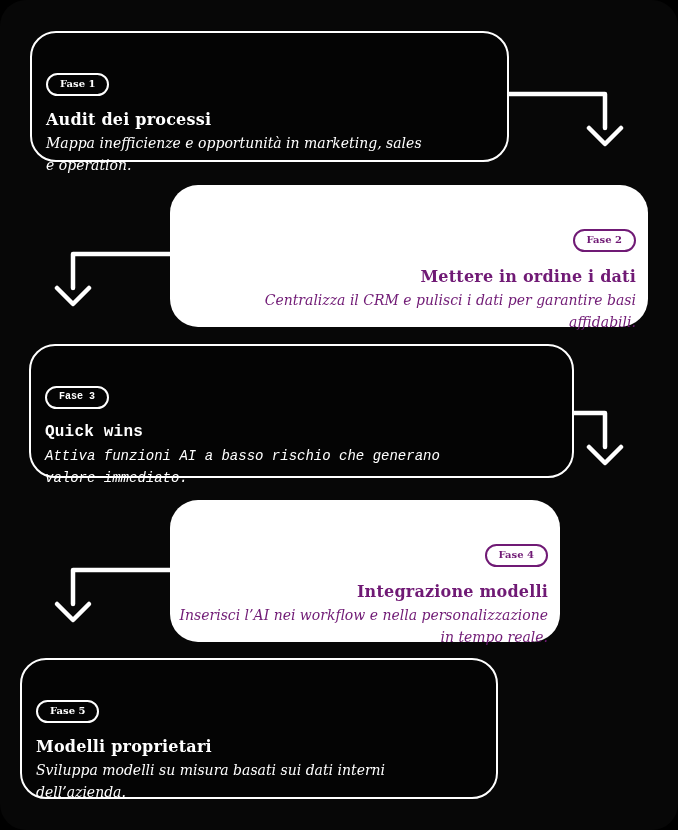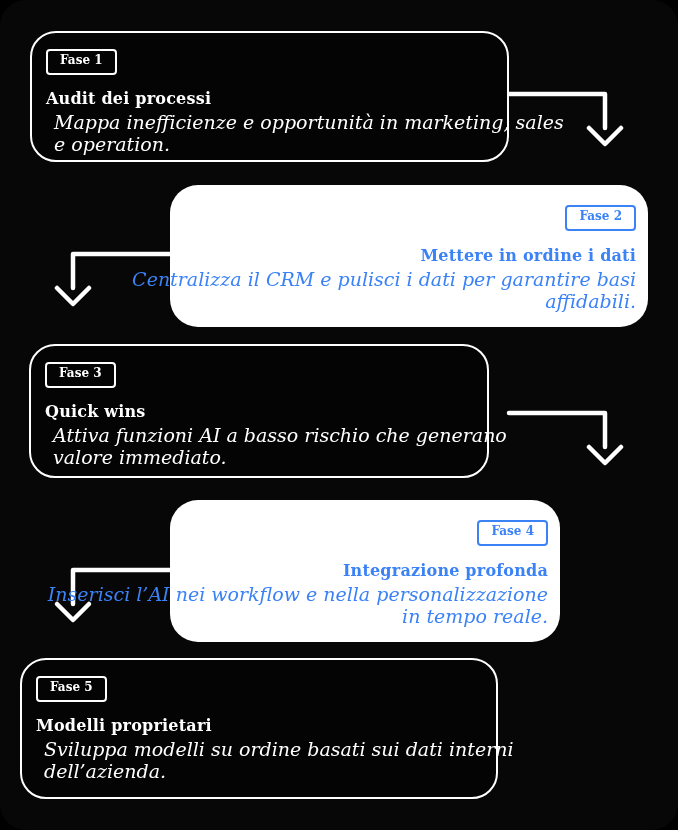--- a/index.html
+++ b/index.html
@@ -8,38 +8,38 @@
     background:#070707;border-radius:26px;overflow:hidden;
     font-family:"DejaVu Serif", serif;
   }
   .connectors{position:absolute;left:0;top:0;width:678px;height:830px;pointer-events:none;}
   .card{position:absolute;box-sizing:border-box;}
   .card.dark{
     background:#040404;border:2px solid #fff;border-radius:26px;color:#fff;
     padding:16px 14px;
   }
   .card.light{
-    background:#ffffff;border-radius:28px;color:#3b82f6;
+    background:#ffffff;border-radius:28px;color:#701a75;
     padding:20px 12px;display:flex;flex-direction:column;align-items:flex-end;text-align:right;
   }
   #card1{left:30px;top:31px;width:479px;height:131px;}
   #card2{left:170px;top:185px;width:478px;height:142px;}
-  #card3{left:29px;top:344px;width:460px;height:134px;}
+  #card3{left:29px;top:344px;width:545px;height:134px;font-family:Liberation Mono, monospace;}
   #card4{left:170px;top:500px;width:390px;height:142px;}
   #card5{left:20px;top:658px;width:478px;height:141px;}
   .badge{
-    display:inline-block;border:2px solid currentColor;border-radius:4px;
-    padding:2px 12px 4px;font-weight:700;font-size:12px;line-height:1.3;
+    display:inline-block;border:2px solid currentColor;border-radius:12px;
+    padding:2px 12px 4px;font-weight:700;font-size:10px;line-height:1.3;margin-top:24px;
   }
   .card.dark .badge{margin-bottom:14px;}
   .card.light .badge{margin-bottom:15px;}
   .title{
     margin:0 0 3px 0;font-size:16px;font-weight:700;line-height:1.2;letter-spacing:.2px;
   }
-  .desc{font-style:italic;font-size:19px;line-height:22px;margin-left:8px;}
+  .desc{font-style:italic;font-size:14px;line-height:22px;}
   .desc .line{white-space:nowrap;}
 </style>
 </head>
 <body>
 
 <div class="canvas">
 
   <svg class="connectors" viewBox="0 0 678 830" xmlns="http://www.w3.org/2000/svg">
     <g stroke="#ffffff" stroke-width="4.5" fill="none" stroke-linecap="round" stroke-linejoin="round">
       <path d="M509 94 H605 V128 M589 128 L605 144 L621 128"></path>
@@ -71,29 +71,29 @@
     <span class="badge">Fase 3</span>
     <h2 class="title">Quick wins</h2>
     <div class="desc">
       <div class="line">Attiva funzioni AI a basso rischio che generano</div>
       <div class="line">valore immediato.</div>
     </div>
   </section>
 
   <section class="card light" id="card4">
     <span class="badge">Fase 4</span>
-    <h2 class="title">Integrazione profonda</h2>
+    <h2 class="title">Integrazione modelli</h2>
     <div class="desc">
       <div class="line">Inserisci l’AI nei workflow e nella personalizzazione</div>
       <div class="line">in tempo reale.</div>
     </div>
   </section>
 
   <section class="card dark" id="card5">
     <span class="badge">Fase 5</span>
     <h2 class="title">Modelli proprietari</h2>
     <div class="desc">
-      <div class="line">Sviluppa modelli su ordine basati sui dati interni</div>
+      <div class="line">Sviluppa modelli su misura basati sui dati interni</div>
       <div class="line">dell’azienda.</div>
     </div>
   </section>
 
 </div>
 
 </body></html>

